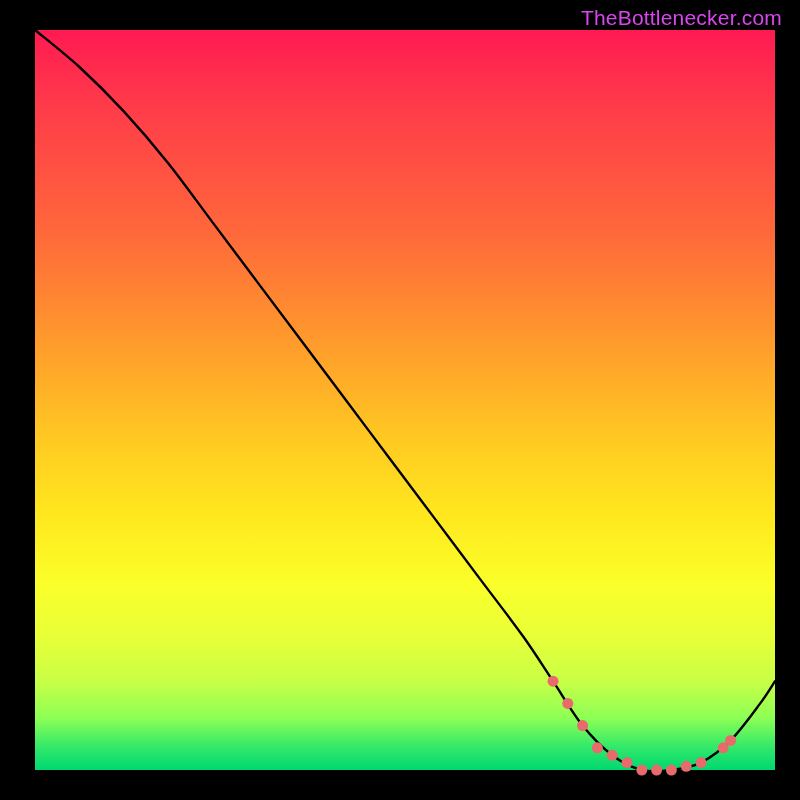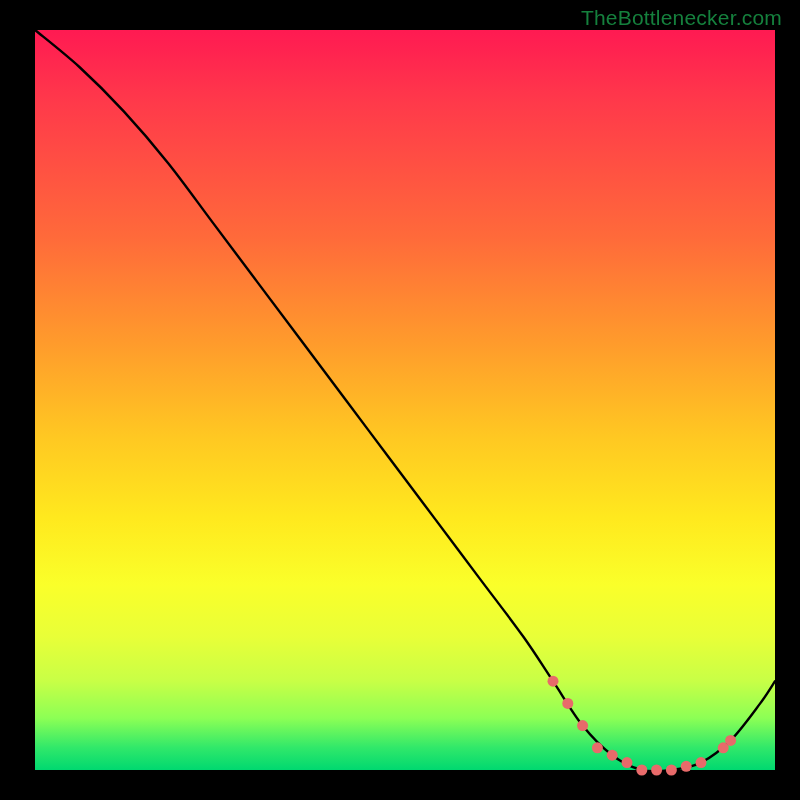--- a/index.html
+++ b/index.html
@@ -39,21 +39,21 @@
       #8cff55 93%,
       #30e86a 97%,
       #00d870 100%
     );
   }
   
   .watermark {
     position: absolute;
     top: 6px;
     right: 18px;
-    color: #15803d;
+    color: #d946ef;
     font-size: 21px;
     font-weight: 500;
     letter-spacing: 0.2px;
     user-select: none;
   }
   
   svg.curve {
     position: absolute;
     left: 0;
     top: 0;

